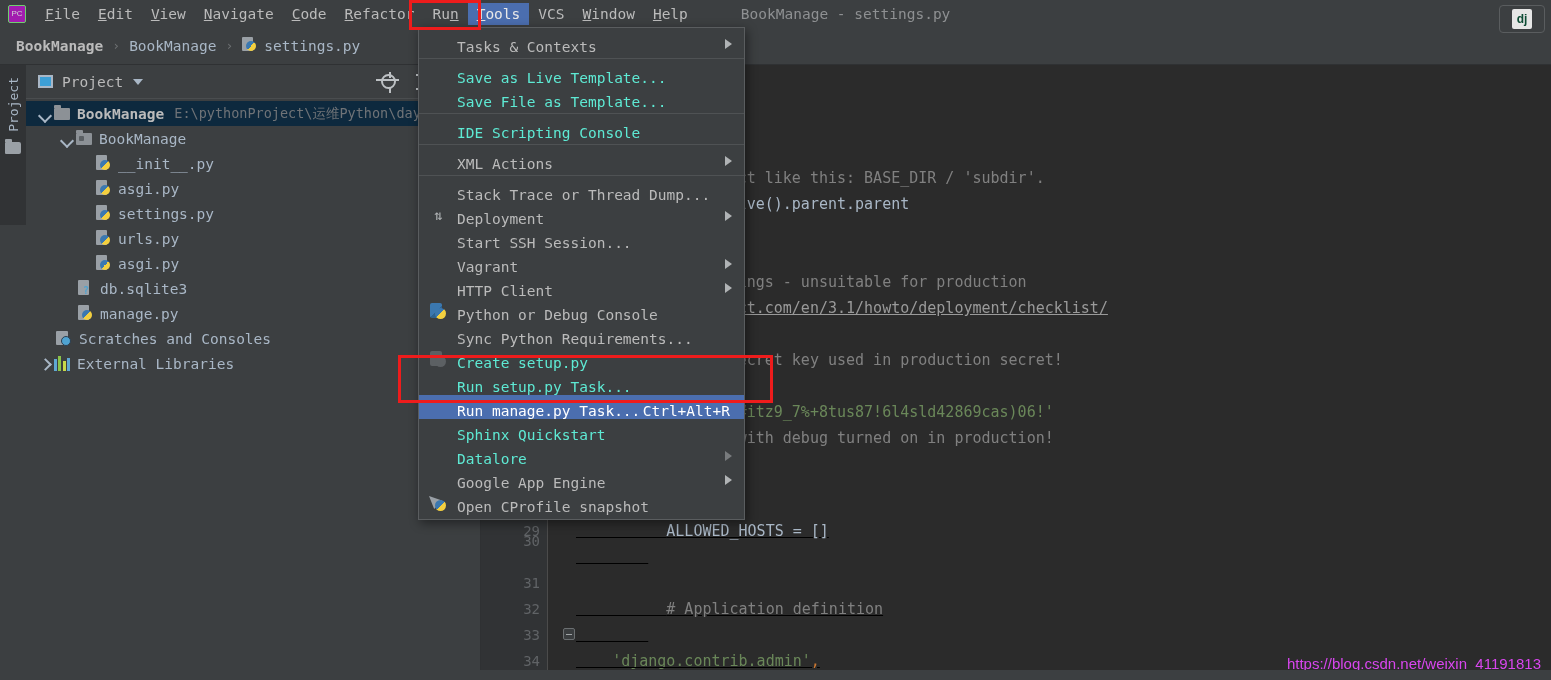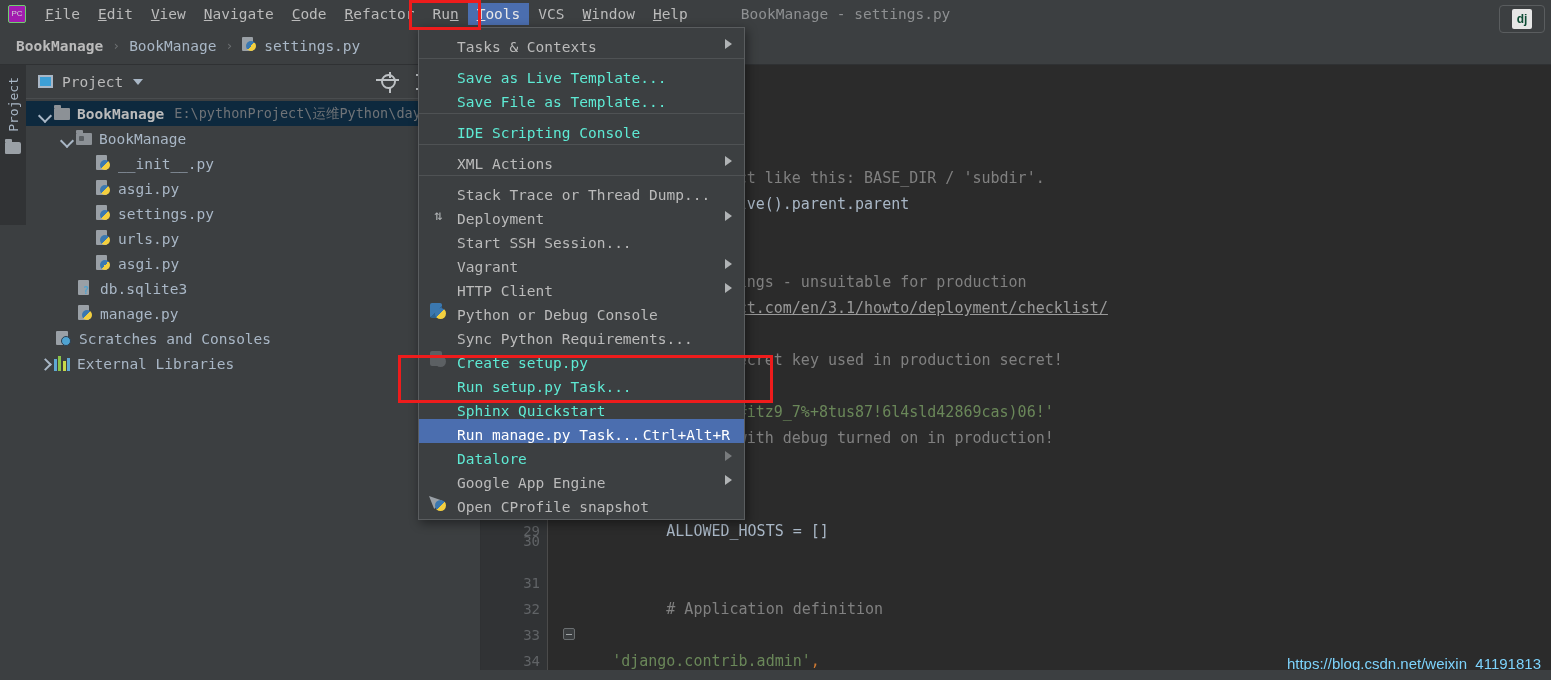--- a/index.html
+++ b/index.html
@@ -190,21 +190,21 @@
   .c-lnk{color:#9a9a9a; text-decoration:underline;}
   .fold-marker{
     position:absolute; left:-13px; top:6px; width:12px; height:12px;
     border:1px solid #6b6f71; border-radius:2px; background:#3a3d3f;
   }
   .fold-marker:after{content:"";position:absolute;left:2px;top:4.5px;width:6px;height:1.5px;background:#a0a4a6;}
   .caret-blue{
     position:absolute; left:-2px; top:0; width:6px; height:26px; background:#3b6ea5;
   }
   .watermark{
-    position:absolute; right:10px; bottom:8px; font-size:15px; color:#7dd3fc;
+    position:absolute; right:10px; bottom:8px; font-size:15px; color:#d946ef;
     font-family:"Liberation Sans", sans-serif;
   }
   .bottombar{
     position:absolute; left:0; bottom:0; width:1551px; height:10px; background:#3c3f41;
   }
 
   
   .dropdown {
     position:absolute; left:418px; top:27px; width:327px;
     background:#3c3f41; border:1px solid #5a5d5f;
@@ -449,21 +449,21 @@
     <div style="position:absolute;left:0;top:427px;width:1070px;height:188px;">
       <div style="position:absolute;left:0;top:0;width:67px;height:188px;">
         <div class="lnum" style="top:0px">28</div>
         <div class="lnum" style="top:26px">29</div>
         <div class="lnum" style="top:36px">30</div>
         <div class="lnum" style="top:78px">31</div>
         <div class="lnum" style="top:104px">32</div>
         <div class="lnum" style="top:130px">33</div>
         <div class="lnum" style="top:156px">34</div>
       </div>
-      <div style="position:absolute;left:95px;top:0;right:15px;">
+      <div style="position:absolute;left:95px;top:0;right:15px;text-decoration:underline;">
         <div class="cline">
           <span class="c-txt">ALLOWED_HOSTS = []</span>
         </div>
         <div class="cline"></div>
         <div class="cline"></div>
         <div class="cline">
           <span class="c-cmt"># Application definition</span>
         </div>
         <div class="cline"></div>
         <div class="cline" style="position:relative">
@@ -546,27 +546,27 @@
         <span class="sheet"></span>
           <span class="dot"></span>
       </span>
       <span>Create setup.py</span>
     </div>
 
     <div class="mrow dis">
       <span>Run setup.py Task...</span>
     </div>
 
-    <div class="mrow dis">
-      <span>Sphinx Quickstart</span>
-    </div>
-
     <div class="mrow hl">
       <span>Run manage.py Task...</span>
       <span class="mkey">Ctrl+Alt+R</span>
+    </div>
+
+    <div class="mrow dis">
+      <span>Sphinx Quickstart</span>
     </div>
 
     <div class="mrow dis">
       <span>Datalore</span>
       <span class="msub" style="border-left-color:#787b7d"></span>
     </div>
 
     <div class="mrow">
       <span>Google App Engine</span>
       <span class="msub"></span>

